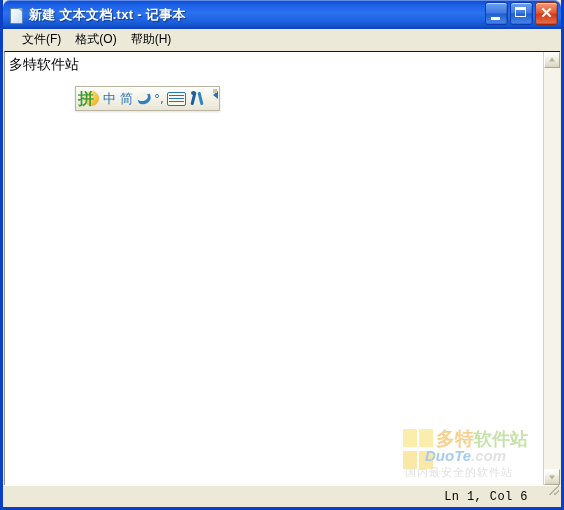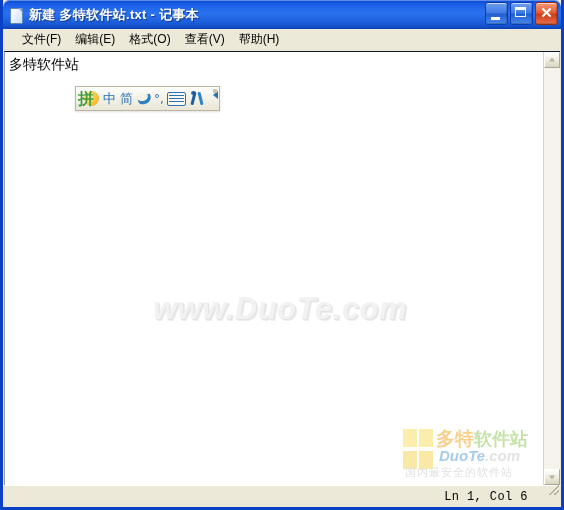--- a/index.html
+++ b/index.html
@@ -210,21 +210,21 @@
     left: 33px; top: 1px;
     font-size: 19px;
     font-weight: bold;
     white-space: nowrap;
     font-family: "DejaVu Sans", sans-serif;
   }
   #logo-watermark .lw-cn .c1 { color: #f39800; }
   #logo-watermark .lw-cn .c2 { color: #7fbf3f; font-size: 18px; }
   #logo-watermark .lw-en {
     position: absolute;
-    left: 36px; top: 22px;
+    left: 22px; top: 22px;
     font-size: 15px;
     font-weight: bold;
     font-style: italic;
     white-space: nowrap;
     font-family: "Liberation Sans", sans-serif;
   }
   #logo-watermark .lw-en .b1 { color: #3c8ed6; }
   #logo-watermark .lw-en .b2 { color: #bfbfbf; }
   #logo-watermark .lw-sub {
     position: absolute;
@@ -460,49 +460,46 @@
 </head>
 <body>
 
 <div id="window">
 
   <div id="titlebar">
     <div id="title-icon">
       <div class="page"></div>
       <div class="fold"></div>
     </div>
-    <div id="title-text">新建 多特软件站.txt - 记事本</div>
+    <div id="title-text">新建 文本文档.txt - 记事本</div>
 
     <div id="window-buttons">
       <div class="winbtn min">
         <div class="glyph"></div>
       </div>
       <div class="winbtn max">
         <div class="glyph"></div>
       </div>
       <div class="winbtn close">
         <div class="glyph">✕</div>
       </div>
     </div>
   </div>
 
   <div id="menubar">
     <div class="menu-item">文件(F)</div>
-    <div class="menu-item">编辑(E)</div>
     <div class="menu-item">格式(O)</div>
-    <div class="menu-item">查看(V)</div>
     <div class="menu-item">帮助(H)</div>
   </div>
 
   <div id="client">
 
     <div id="textarea-wrap">
       <div id="doc-text">多特软件站</div>
 
-      <div id="watermark-main">www.DuoTe.com</div>
 
       <div id="ime-bar">
         <div class="ime-logo">
           <div class="ball"></div>
           <div class="ch">拼</div>
         </div>
         <div class="ime-cn">中</div>
         <div class="ime-cn">简</div>
         <div class="ime-moon"></div>
         <div class="ime-punct">°,</div>

